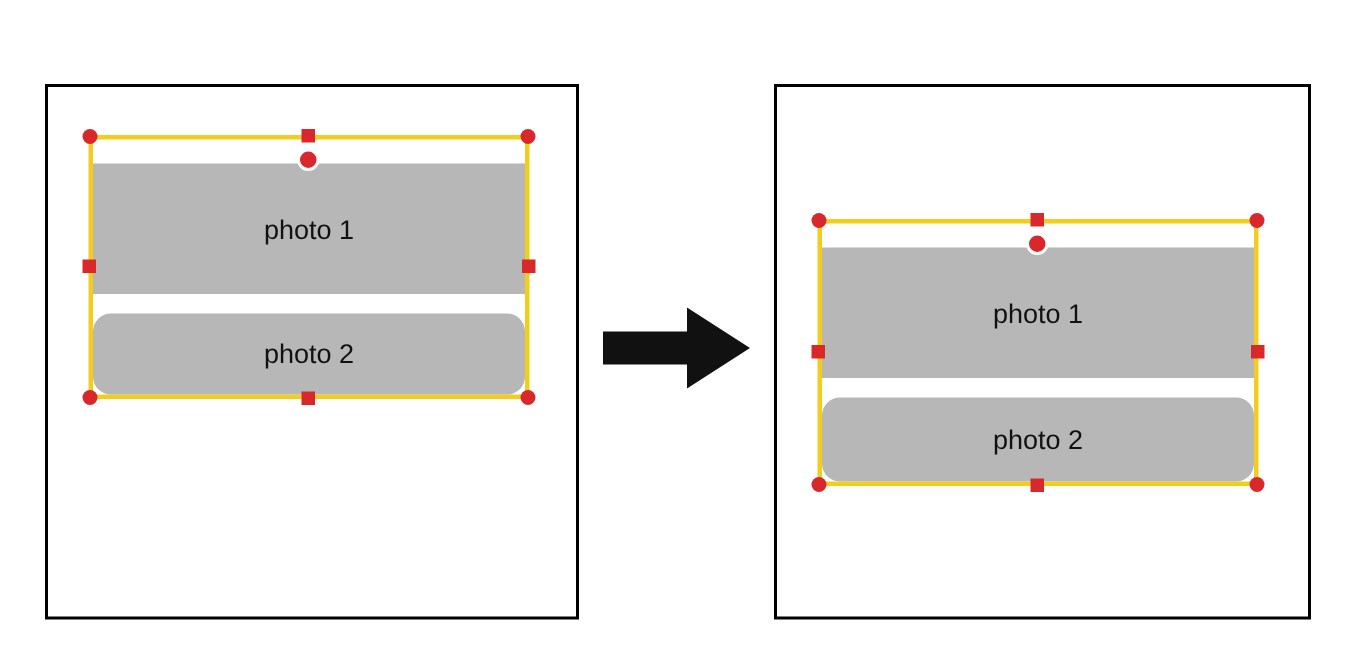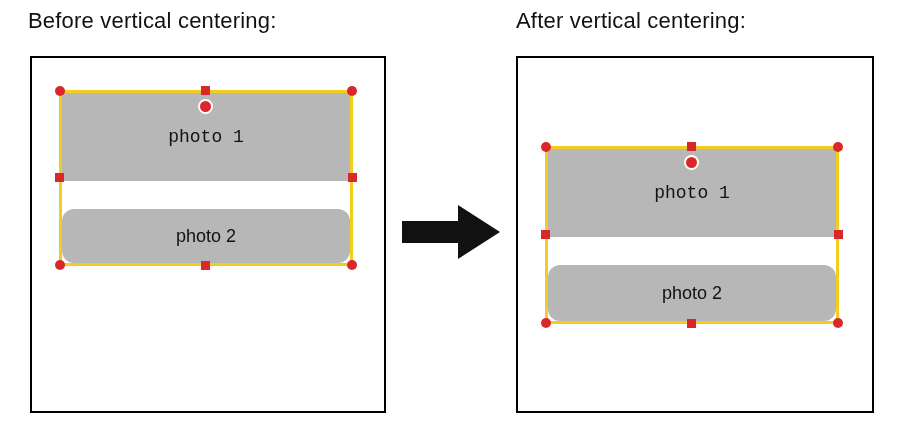--- a/index.html
+++ b/index.html
@@ -44,21 +44,21 @@
     position: absolute;
     left: 0;
     width: 100%;
     background: #b7b7b7;
     display: flex;
     align-items: center;
     justify-content: center;
     font-size: 18px;
     color: #111111;
   }
-  .photo.p1 { top: 0;     height: 88px; font-family: Liberation Mono, monospace; }
+  .photo.p1 { top: 16px;     height: 88px; }
   .photo.p2 { top: 116px; height: 54px; border-radius: 12px;  }
   .sel-group.after .photo.p2 { height: 56px; }
 
   .photo-gap {
     position: absolute;
     left: 0;
     top: 103px;
     width: 100%;
     height: 13px;
     background: #ffffff;
@@ -98,22 +98,20 @@
     top: 204px;
     width: 100px;
     height: 56px;
   }
 </style>
 </head>
 <body>
 
 <div class="canvas">
 
-  <div class="panel-title before">Before vertical centering:</div>
-  <div class="panel-title after">After vertical centering:</div>
 
   <div class="page before">
     <div class="sel-group before">
       <div class="photo p1">
         <span>photo 1</span>
       </div>
       <div class="photo-gap"></div>
       <div class="photo p2">
         <span>photo 2</span>
       </div>

